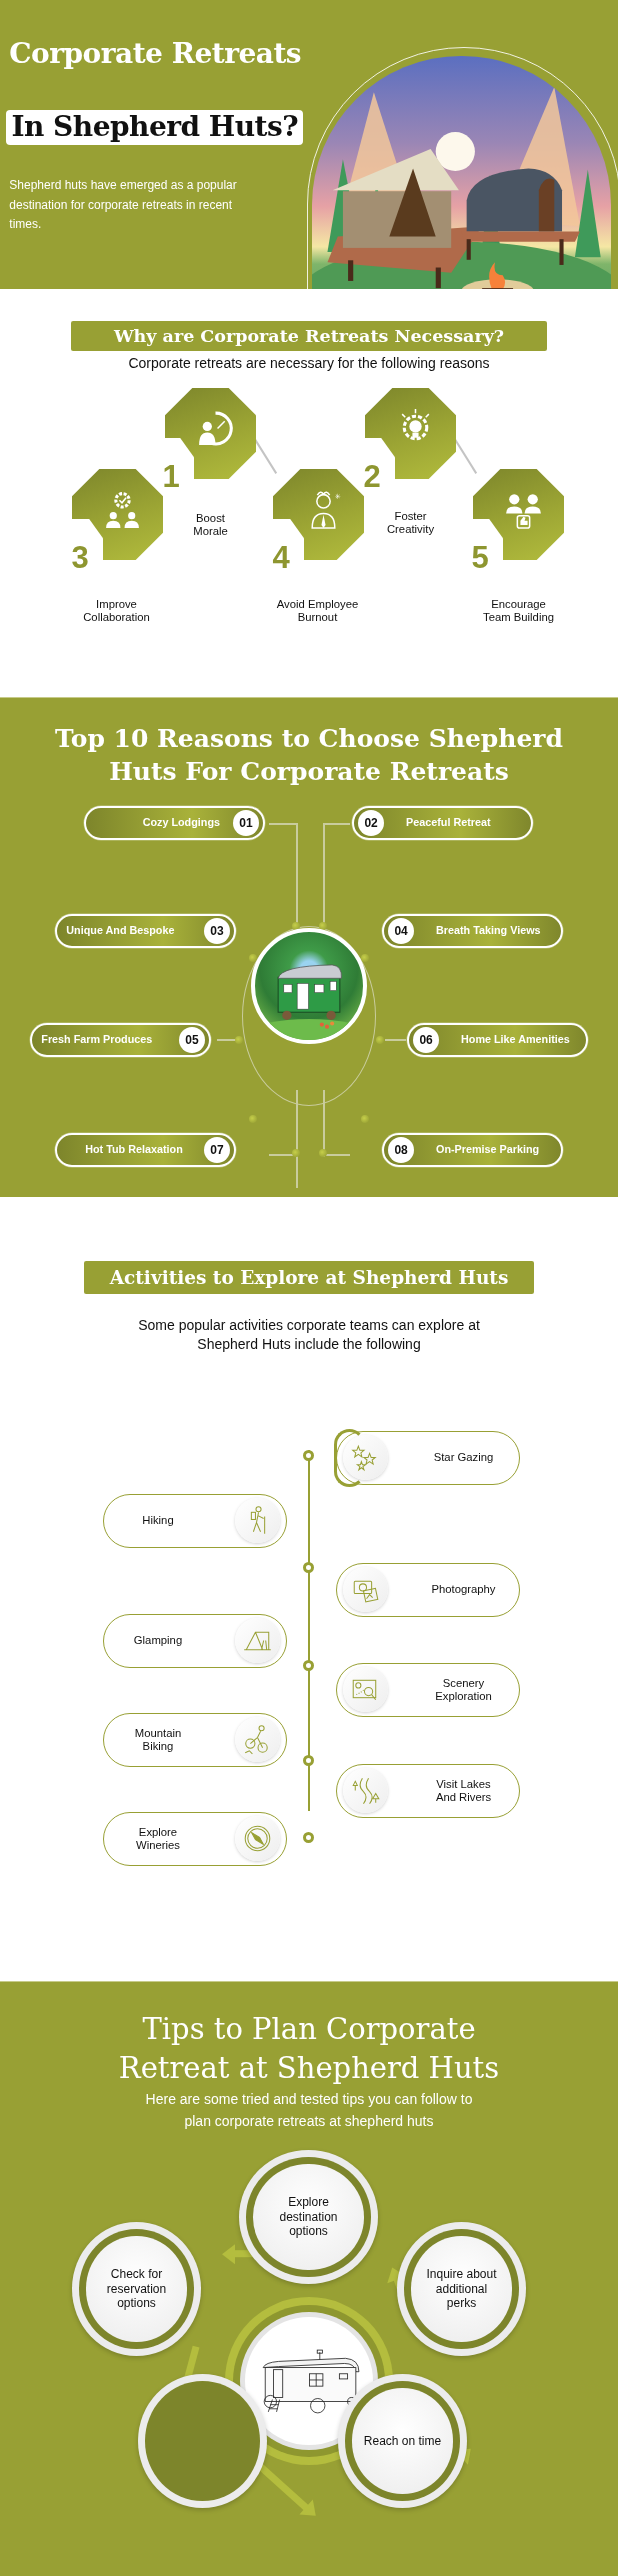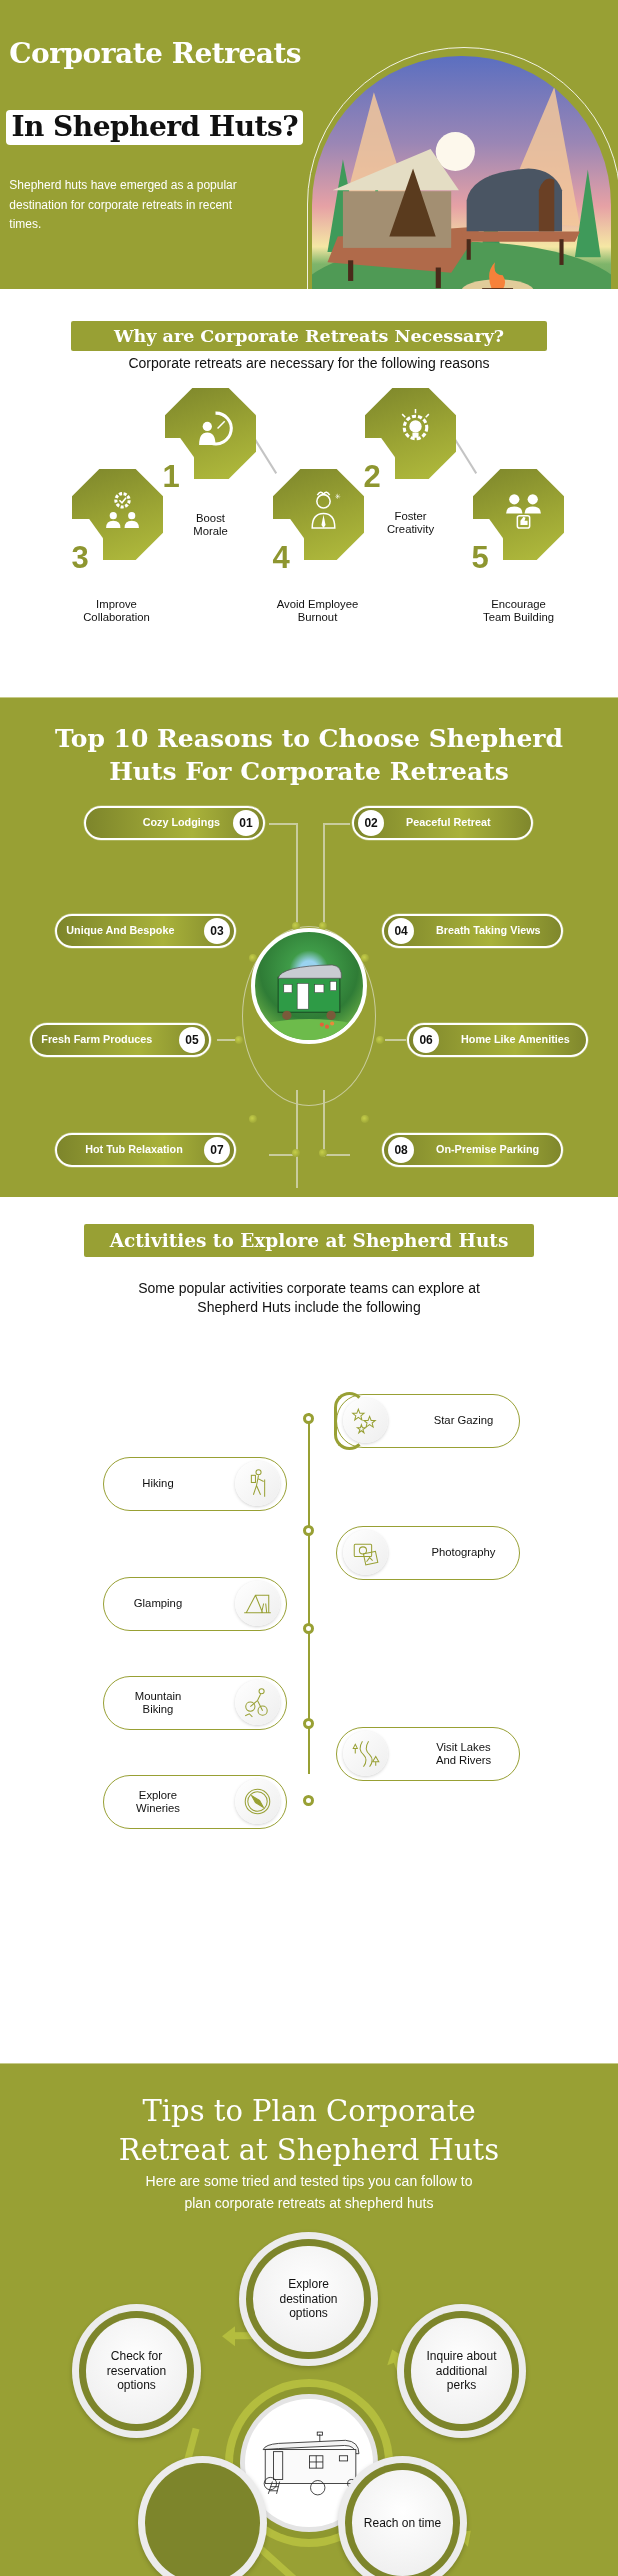--- a/index.html
+++ b/index.html
@@ -34,21 +34,21 @@
   .sec-title-white { position: absolute; width: 618px; text-align: center; color: #fff; font-size: 25px; line-height: 33px; font-weight: 700; }
   .pill { position: absolute; height: 34px; border-radius: 17px; border: 2.6px solid #fff; background: linear-gradient(90deg, #7d852b, #a9b23a 60%, #7f872c); box-shadow: 0 0 0 0.5px rgba(255,255,255,.4); font-weight: bold; }
   .pill-num { position: absolute; top: 1.5px; width: 26px; height: 26px; border-radius: 50%; background: #fff; color: #111; font-size: 12px; text-align: center; line-height: 26px; }
   .pill-label { position: absolute; top: 0; height: 29px; display: flex; align-items: center; color: #fff; font-size: 10.8px; line-height: 12.4px; }
   .hline { position: absolute; background: #c9cc9d; }
   .dot { position: absolute; width: 8.2px; height: 8.2px; border-radius: 50%; background: radial-gradient(circle at 40% 40%, #c6cf4a, #8f9830); }
   .center-hut { position: absolute; left: 251px; top: 927px; width: 116px; height: 116px; border-radius: 50%; border: 4.1px solid #fff; overflow: hidden;
     background: radial-gradient(circle at 50% 35%, #9ad3f0 0 10%, #3f9b48 22%, #2f7c36 55%, #5fa544 75%, #86c15a 100%); }
 
   
-  #activities { height: 866px; }
+  #activities { height: 747px; margin-top: 37px; }
   .act-card { position: absolute; width: 184px; height: 54px; border: 1.3px solid #98a034; border-radius: 27px; background: #fff; }
   .act-icon { position: absolute; top: 50%; width: 45px; height: 45px; margin-top: -23px; border-radius: 50%; background: linear-gradient(135deg, #fff, #eee); box-shadow: 0 1px 3.1px rgba(0,0,0,.18); }
   .act-arc { position: absolute; top: -3.1px; width: 31px; height: 58px; border: 3.1px solid #98a034; border-radius: 29px; }
   .act-label { position: absolute; top: 0; height: 100%; width: 77px; display: flex; align-items: center; justify-content: center; text-align: center; font-size: 11.3px; line-height: 13.4px; color: #111; }
   .timeline { position: absolute; left: 308px; width: 2.1px; background: #98a034; }
   .tl-node { position: absolute; left: 303px; width: 11.3px; height: 11.3px; border-radius: 50%; border: 3.1px solid #98a034; background: #fff; }
 
   
   #tips { height: 689px; }
   .tip-ring { position: absolute; border-radius: 50%; background: #ececec; box-shadow: 0 2.1px 5.2px rgba(0,0,0,.2); }
@@ -335,20 +335,34 @@
     <div class="act-icon" style="right:6.2px;">
       <svg viewBox="0 0 88 88" width="45" height="45">
           <g fill="none" stroke="#98a034" stroke-width="2">
         <path d="M22,62 L40,28 L66,28 L66,62 Z M40,28 L54,62 M56,44 L52,62 M60,44 L62,62 M18,62 L70,62"></path>
           </g>
         </svg>
     </div>
     <div class="act-label" style="left:15.5px;">Glamping</div>
   </div>
 
+  <div class="act-card" style="left:336px; top:429px;">
+    <div class="act-icon" style="left:6.2px;">
+      <svg viewBox="0 0 88 88" width="45" height="45">
+          <g fill="none" stroke="#98a034" stroke-width="2">
+        <rect x="20" y="26" width="44" height="34"></rect>
+            <circle cx="50" cy="48" r="8"></circle>
+            <line x1="56" y1="54" x2="64" y2="64"></line>
+            <circle cx="30" cy="36" r="5"></circle>
+            <path d="M26,54 L34,50 L42,44" stroke-dasharray="2 3"></path>
+          </g>
+        </svg>
+    </div>
+    <div class="act-label" style="left:88px;">Scenery Exploration</div>
+  </div>
 
   <div class="act-card" style="left:103px; top:479px;">
     <div class="act-icon" style="right:6.2px;">
       <svg viewBox="0 0 88 88" width="45" height="45">
           <g fill="none" stroke="#98a034" stroke-width="2">
         <circle cx="30" cy="52" r="9"></circle>
             <circle cx="54" cy="60" r="9"></circle>
             <circle cx="52" cy="22" r="5"></circle>
             <path d="M30,52 L44,40 L54,60 M44,40 L50,28"></path>
             <path d="M20,70 L28,66 L34,72"></path>

